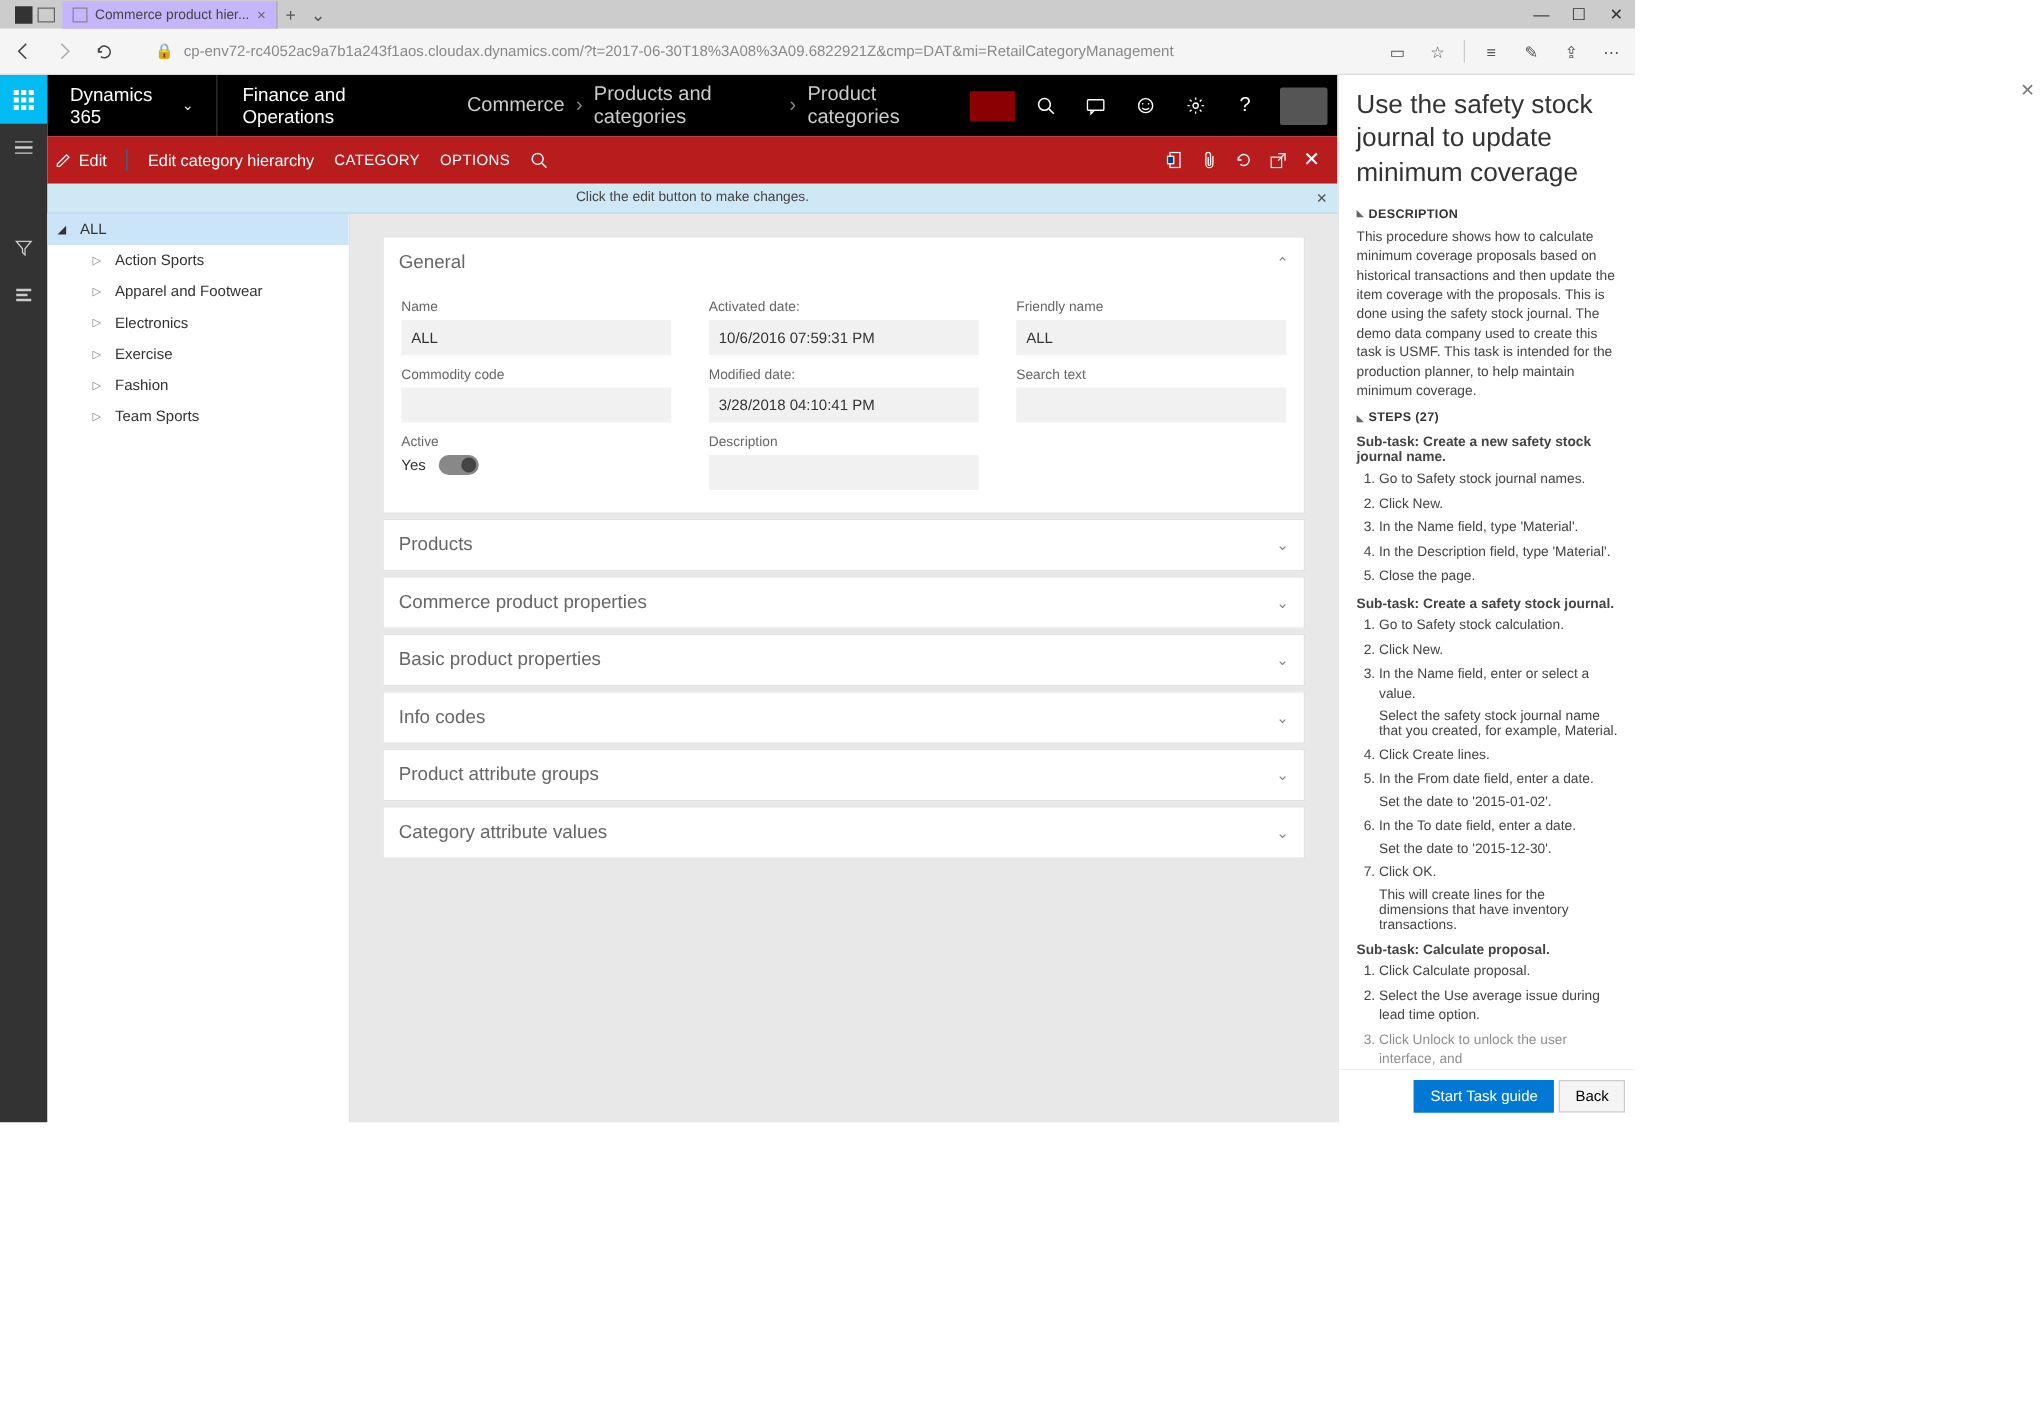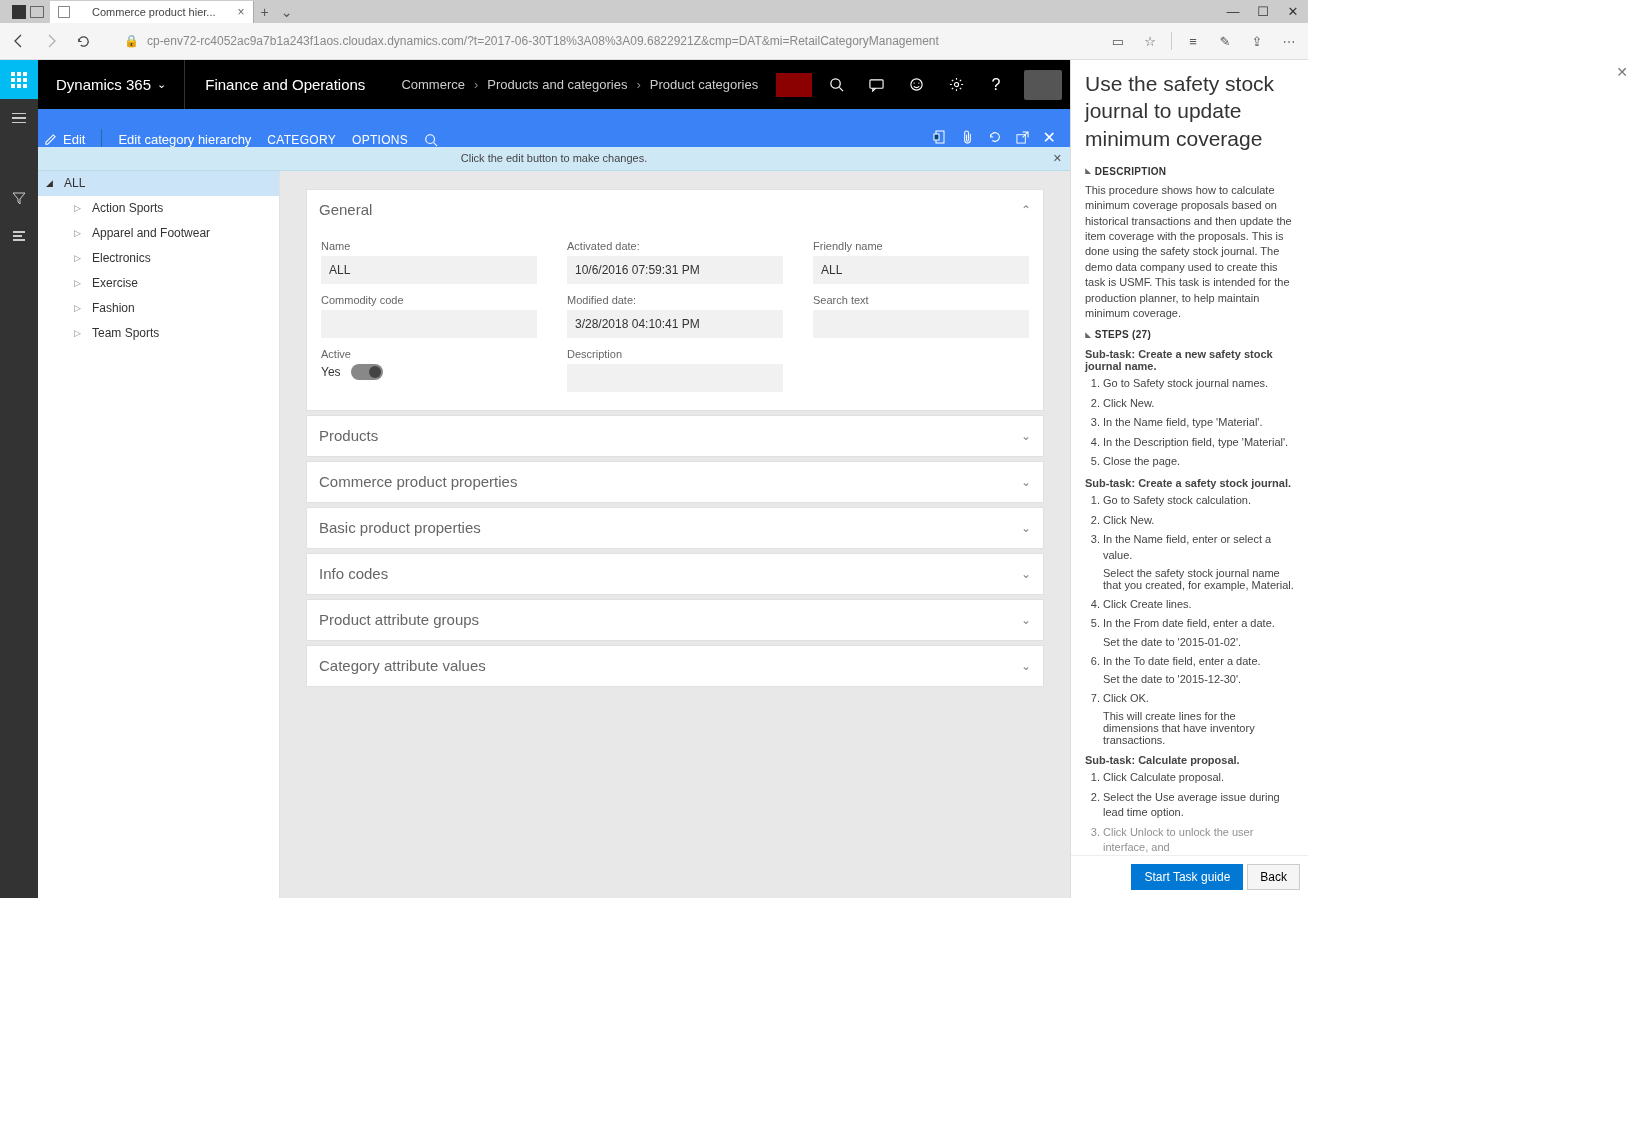--- a/index.html
+++ b/index.html
@@ -1,19 +1,19 @@
 <!DOCTYPE html>
 <html><head>
 <meta charset="utf-8">
 <style>
 *{box-sizing:border-box;margin:0;padding:0;font-family:"Segoe UI",Arial,sans-serif}
 body{overflow:hidden;width:1308px;height:898px;background:#fff;font-size:13px;color:#333}
 
 .browser-titlebar{height:23px;background:#ccc;display:flex;align-items:center}
-.tab-chip{display:flex;align-items:center;background:#ffffff;height:22px;margin-left:0;padding:0 8px;border-right:1px solid #aaa;font-size:11px;color:#444;gap:22px}
+.tab-chip{display:flex;align-items:center;background:#c4b5fd;height:22px;margin-left:0;padding:0 8px;border-right:1px solid #aaa;font-size:11px;color:#444;gap:6px}
 .tab-chip .favicon{width:12px;height:12px;border:1px solid #888;display:inline-block}
 .tab-chip .close{color:#666;font-size:12px;cursor:pointer}
 .newtab{width:22px;text-align:center;color:#555;font-size:14px;cursor:pointer}
 .spacer{flex:1}
 .wndbtn{width:30px;text-align:center;color:#333;font-size:13px;cursor:pointer}
 .browser-toolbar{height:37px;background:#f5f5f5;border-bottom:1px solid #ddd;display:flex;align-items:center;padding:0 8px;gap:10px}
 .navbtn{width:22px;height:22px;display:flex;align-items:center;justify-content:center;color:#555;cursor:pointer}
 .addr{flex:1;display:flex;align-items:center;gap:8px;font-size:12px;color:#888}
 .addr .lock{color:#888}
 .tbicon{width:22px;text-align:center;color:#555;cursor:pointer}
@@ -25,28 +25,28 @@
 .waffle{height:39px;background:#00bcf2;display:flex;align-items:center;justify-content:center;cursor:pointer}
 .waffle-grid{display:grid;grid-template-columns:repeat(3,4px);grid-template-rows:repeat(3,4px);gap:2px}
 .waffle-grid span{background:#fff}
 .leftrail .railbtn{height:38px;display:flex;align-items:center;justify-content:center;color:#ccc;cursor:pointer}
 .hamb{display:flex;flex-direction:column;gap:3px}
 .hamb span{width:14px;height:1.5px;background:#ccc}
 
 .apptop{height:50px;background:#000;color:#fff;display:flex;align-items:center}
 .brand{padding:0 18px;font-size:15px;display:flex;align-items:center;gap:6px;cursor:pointer}
 .moduletitle{padding:0 20px;font-size:15px;color:#fff;border-left:1px solid #333;height:100%;display:flex;align-items:center}
-.breadcrumb{padding:0 16px;font-size:13px;color:#ccc;display:flex;gap:9px;align-items:center}
+.breadcrumb{padding:0 16px;font-size:16px;color:#ccc;display:flex;gap:9px;align-items:center}
 .breadcrumb span.sep-c{color:#888}
 .topicons{margin-left:auto;display:flex;align-items:center;height:100%}
 .topicon{width:40px;height:100%;display:flex;align-items:center;justify-content:center;color:#fff;cursor:pointer}
 .avatar{width:38px;height:30px;background:#555;border-radius:2px;margin:0 8px}
 .colorbox{width:36px;height:24px;background:#8b0000;margin-right:4px}
 
-.actionbar{height:38px;background:#3b82f6;color:#fff;display:flex;align-items:flex-end;padding:0 6px;gap:16px}
+.actionbar{height:38px;background:#b91c1c;color:#fff;display:flex;align-items:center;padding:0 6px;gap:16px}
 .actionbar .edit{display:flex;align-items:center;gap:6px;cursor:pointer;font-size:13px}
 .actionbar .alink{cursor:pointer;font-size:13px}
 .actionbar .abtn{font-size:12px;letter-spacing:0.3px;cursor:pointer}
 .actionbar .right{margin-left:auto;display:flex;gap:14px;align-items:center;padding-right:8px}
 .actionbar .right .ic{cursor:pointer}
 
 .infobar{height:24px;background:#cfe8f6;display:flex;align-items:center;justify-content:center;font-size:11px;color:#444;position:relative;border-bottom:1px solid #b8dcec}
 .infobar .close{position:absolute;right:8px;cursor:pointer;color:#555}
 
 .workspace{display:flex;height:737px}

